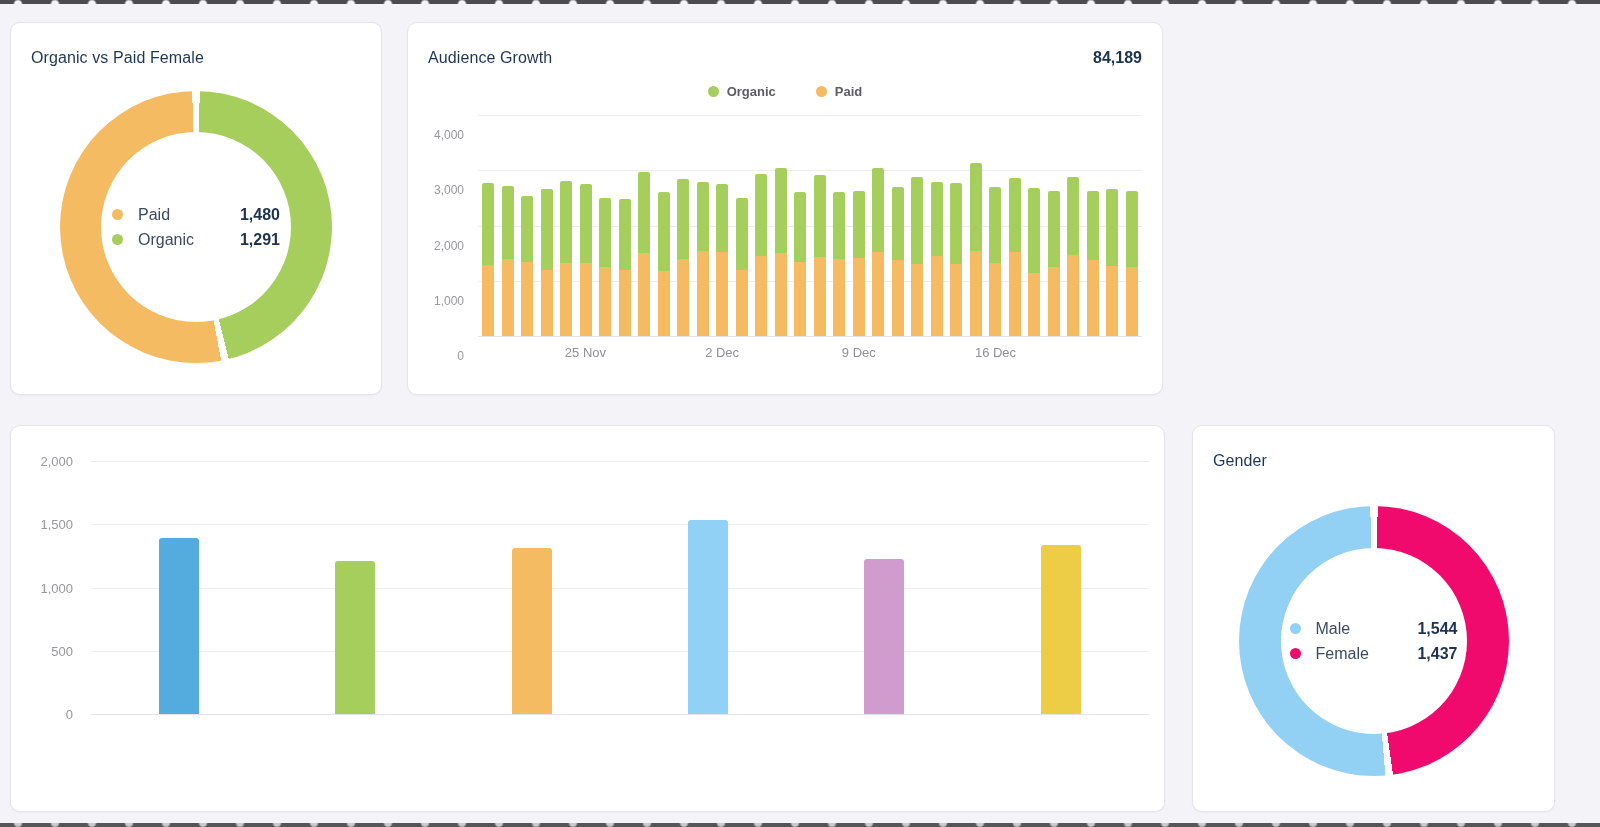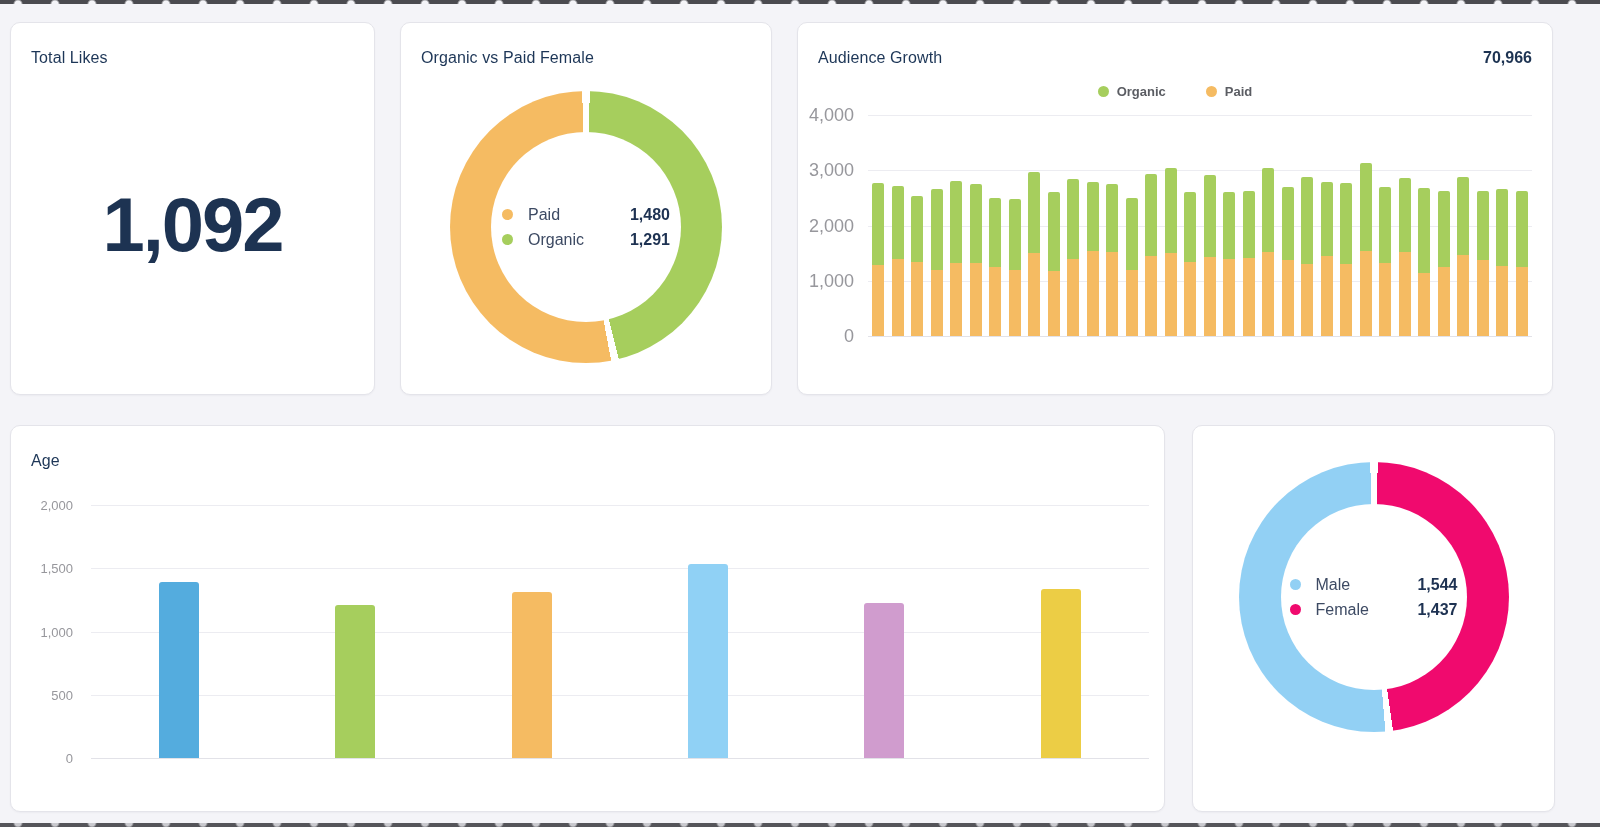--- a/index.html
+++ b/index.html
@@ -70,21 +70,21 @@
   .ag-total{ font-size:16px; font-weight:700; color:#1d3352; padding-top:26px; }
   .ag-legend{
     display:flex; justify-content:center; gap:40px; margin-top:16px; height:16px;
   }
   .ag-legend-item{ display:flex; align-items:center; gap:8px; font-size:13px; font-weight:700; color:#5b5d63; }
   .ag-legend-item .legend-dot{ margin:0; }
   .ag-plot{ display:flex; margin-top:16px; padding-left:0; }
   .ag-ylabels{ width:56px; position:relative; height:221px; flex:none; }
   .ag-ylabels span{
     position:absolute; right:0; transform:translateY(-50%);
-    font-size:18px; color:#97979c; white-space:nowrap;
+    font-size:12px; color:#97979c; white-space:nowrap;margin-top:20px;
   }
   .ag-chart{ flex:1; margin:0 20px 0 14px; height:221px; position:relative; }
   .gridline{ position:absolute; left:0; right:0; height:1px; background:#ececf1; }
   .gridline.baseline{ background:#e2e2e8; }
   .ag-bars{
     position:absolute; inset:0; display:flex; align-items:flex-end;
     justify-content:space-between; padding:0 4px;
   }
   .ag-bar{ width:12px; display:flex; flex-direction:column; justify-content:flex-end; height:100%; }
   .seg{ width:100%; }
@@ -116,24 +116,20 @@
 </style>
 </head>
 <body>
 
 <div class="edge-top"></div>
 
 <div class="page">
 
   <div class="row row1">
 
-    <div class="card card-total">
-      <div class="card-title">Total Likes</div>
-      <div class="big-number">1,092</div>
-    </div>
 
     <div class="card card-op">
       <div class="card-title">Organic vs Paid Female</div>
       <div class="donut donut-op" id="donut-op" style="background: conic-gradient(rgb(255, 255, 255) 0%, rgb(255, 255, 255) 0.45%, rgb(166, 206, 93) 0.45%, rgb(166, 206, 93) 46.1397%, rgb(255, 255, 255) 46.1397%, rgb(255, 255, 255) 46.5897%, rgb(255, 255, 255) 46.5897%, rgb(255, 255, 255) 47.0397%, rgb(245, 187, 98) 47.0397%, rgb(245, 187, 98) 99.55%, rgb(255, 255, 255) 99.55%, rgb(255, 255, 255) 100%);">
         <div class="donut-hole">
           <div class="legend-row">
             <span class="legend-dot dot-paid"></span>
             <span class="legend-label">Paid</span>
             <span class="legend-value">1,480</span>
           </div>
@@ -142,21 +138,21 @@
             <span class="legend-label">Organic</span>
             <span class="legend-value">1,291</span>
           </div>
         </div>
       </div>
     </div>
 
     <div class="card card-ag">
       <div class="ag-head">
         <div class="card-title">Audience Growth</div>
-        <div class="ag-total">70,966</div>
+        <div class="ag-total">84,189</div>
       </div>
       <div class="ag-legend">
         <div class="ag-legend-item">
           <span class="legend-dot dot-organic"></span>
           <span>Organic</span>
         </div>
         <div class="ag-legend-item">
           <span class="legend-dot dot-paid"></span>
           <span>Paid</span>
         </div>
@@ -306,29 +302,34 @@
               </div>
               <div class="ag-bar">
                 <div class="seg top" style="height: 35%; background: rgb(166, 206, 93);"></div>
                 <div class="seg" style="height: 31.5%; background: rgb(245, 187, 98);"></div>
               </div>
               <div class="ag-bar">
                 <div class="seg top" style="height: 34.4%; background: rgb(166, 206, 93);"></div>
                 <div class="seg" style="height: 31.225%; background: rgb(245, 187, 98);"></div>
               </div>
             </div>
+          <div class="ag-xlabels" id="ag-xlabels">
+              <span style="left: 16.1765%;">25 Nov</span>
+              <span style="left: 36.7647%;">2 Dec</span>
+              <span style="left: 57.3529%;">9 Dec</span>
+              <span style="left: 77.9412%;">16 Dec</span>
+            </div>
         </div>
       </div>
     </div>
   </div>
 
   <div class="row row2">
 
     <div class="card card-age">
-      <div class="card-title">Age</div>
       <div class="age-plot">
         <div class="age-ylabels">
           <span style="top:0%">2,000</span>
           <span style="top:25%">1,500</span>
           <span style="top:50%">1,000</span>
           <span style="top:75%">500</span>
           <span style="top:100%">0</span>
         </div>
         <div class="age-chart">
           <div class="gridline" style="top:0%"></div>
@@ -342,20 +343,21 @@
               <div class="age-bar" style="height: 65.5%; background: rgb(245, 187, 98);"></div>
               <div class="age-bar" style="height: 76.5%; background: rgb(144, 209, 245);"></div>
               <div class="age-bar" style="height: 61.25%; background: rgb(208, 156, 206);"></div>
               <div class="age-bar" style="height: 66.75%; background: rgb(236, 205, 69);"></div>
             </div>
         </div>
       </div>
     </div>
 
     <div class="card card-gender">
+      <div class="card-title">Gender</div>
       <div class="donut donut-gender" id="donut-gender" style="background: conic-gradient(rgb(255, 255, 255) 0%, rgb(255, 255, 255) 0.45%, rgb(240, 10, 110) 0.45%, rgb(240, 10, 110) 47.7553%, rgb(255, 255, 255) 47.7553%, rgb(255, 255, 255) 48.2053%, rgb(255, 255, 255) 48.2053%, rgb(255, 255, 255) 48.6553%, rgb(146, 208, 244) 48.6553%, rgb(146, 208, 244) 99.55%, rgb(255, 255, 255) 99.55%, rgb(255, 255, 255) 100%);">
         <div class="donut-hole">
           <div class="legend-row">
             <span class="legend-dot dot-male"></span>
             <span class="legend-label">Male</span>
             <span class="legend-value">1,544</span>
           </div>
           <div class="legend-row">
             <span class="legend-dot dot-female"></span>
             <span class="legend-label">Female</span>

